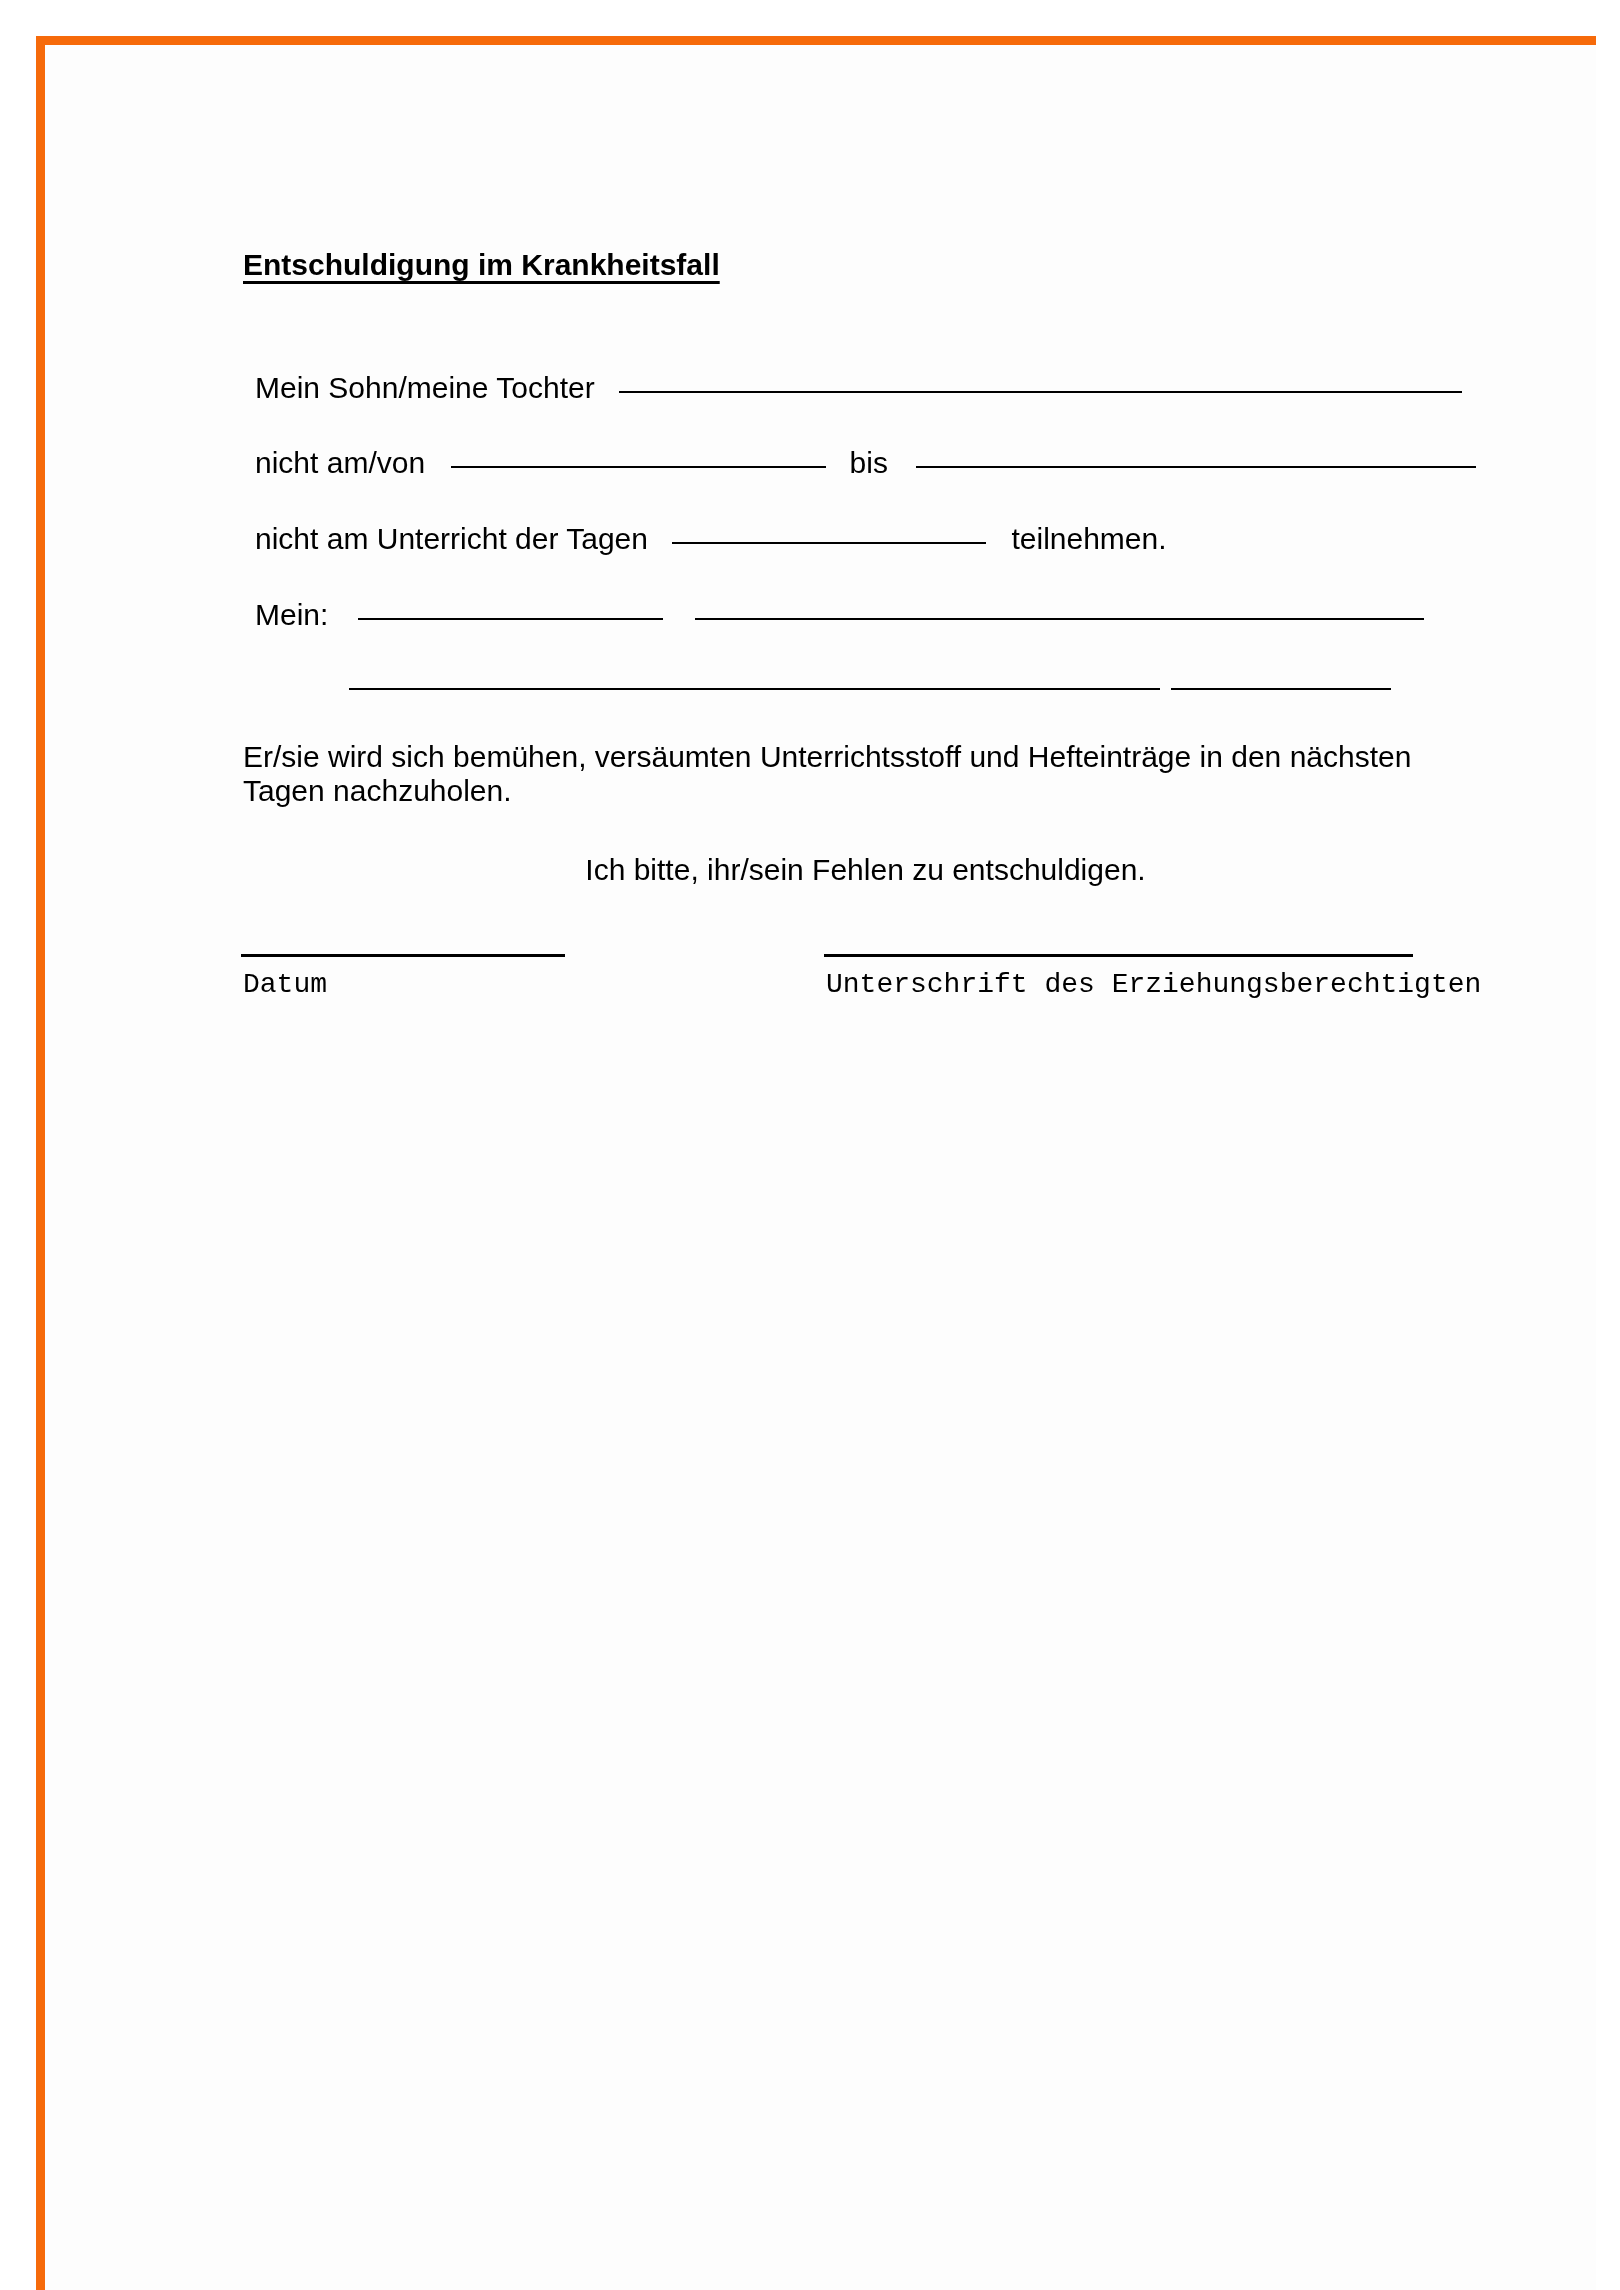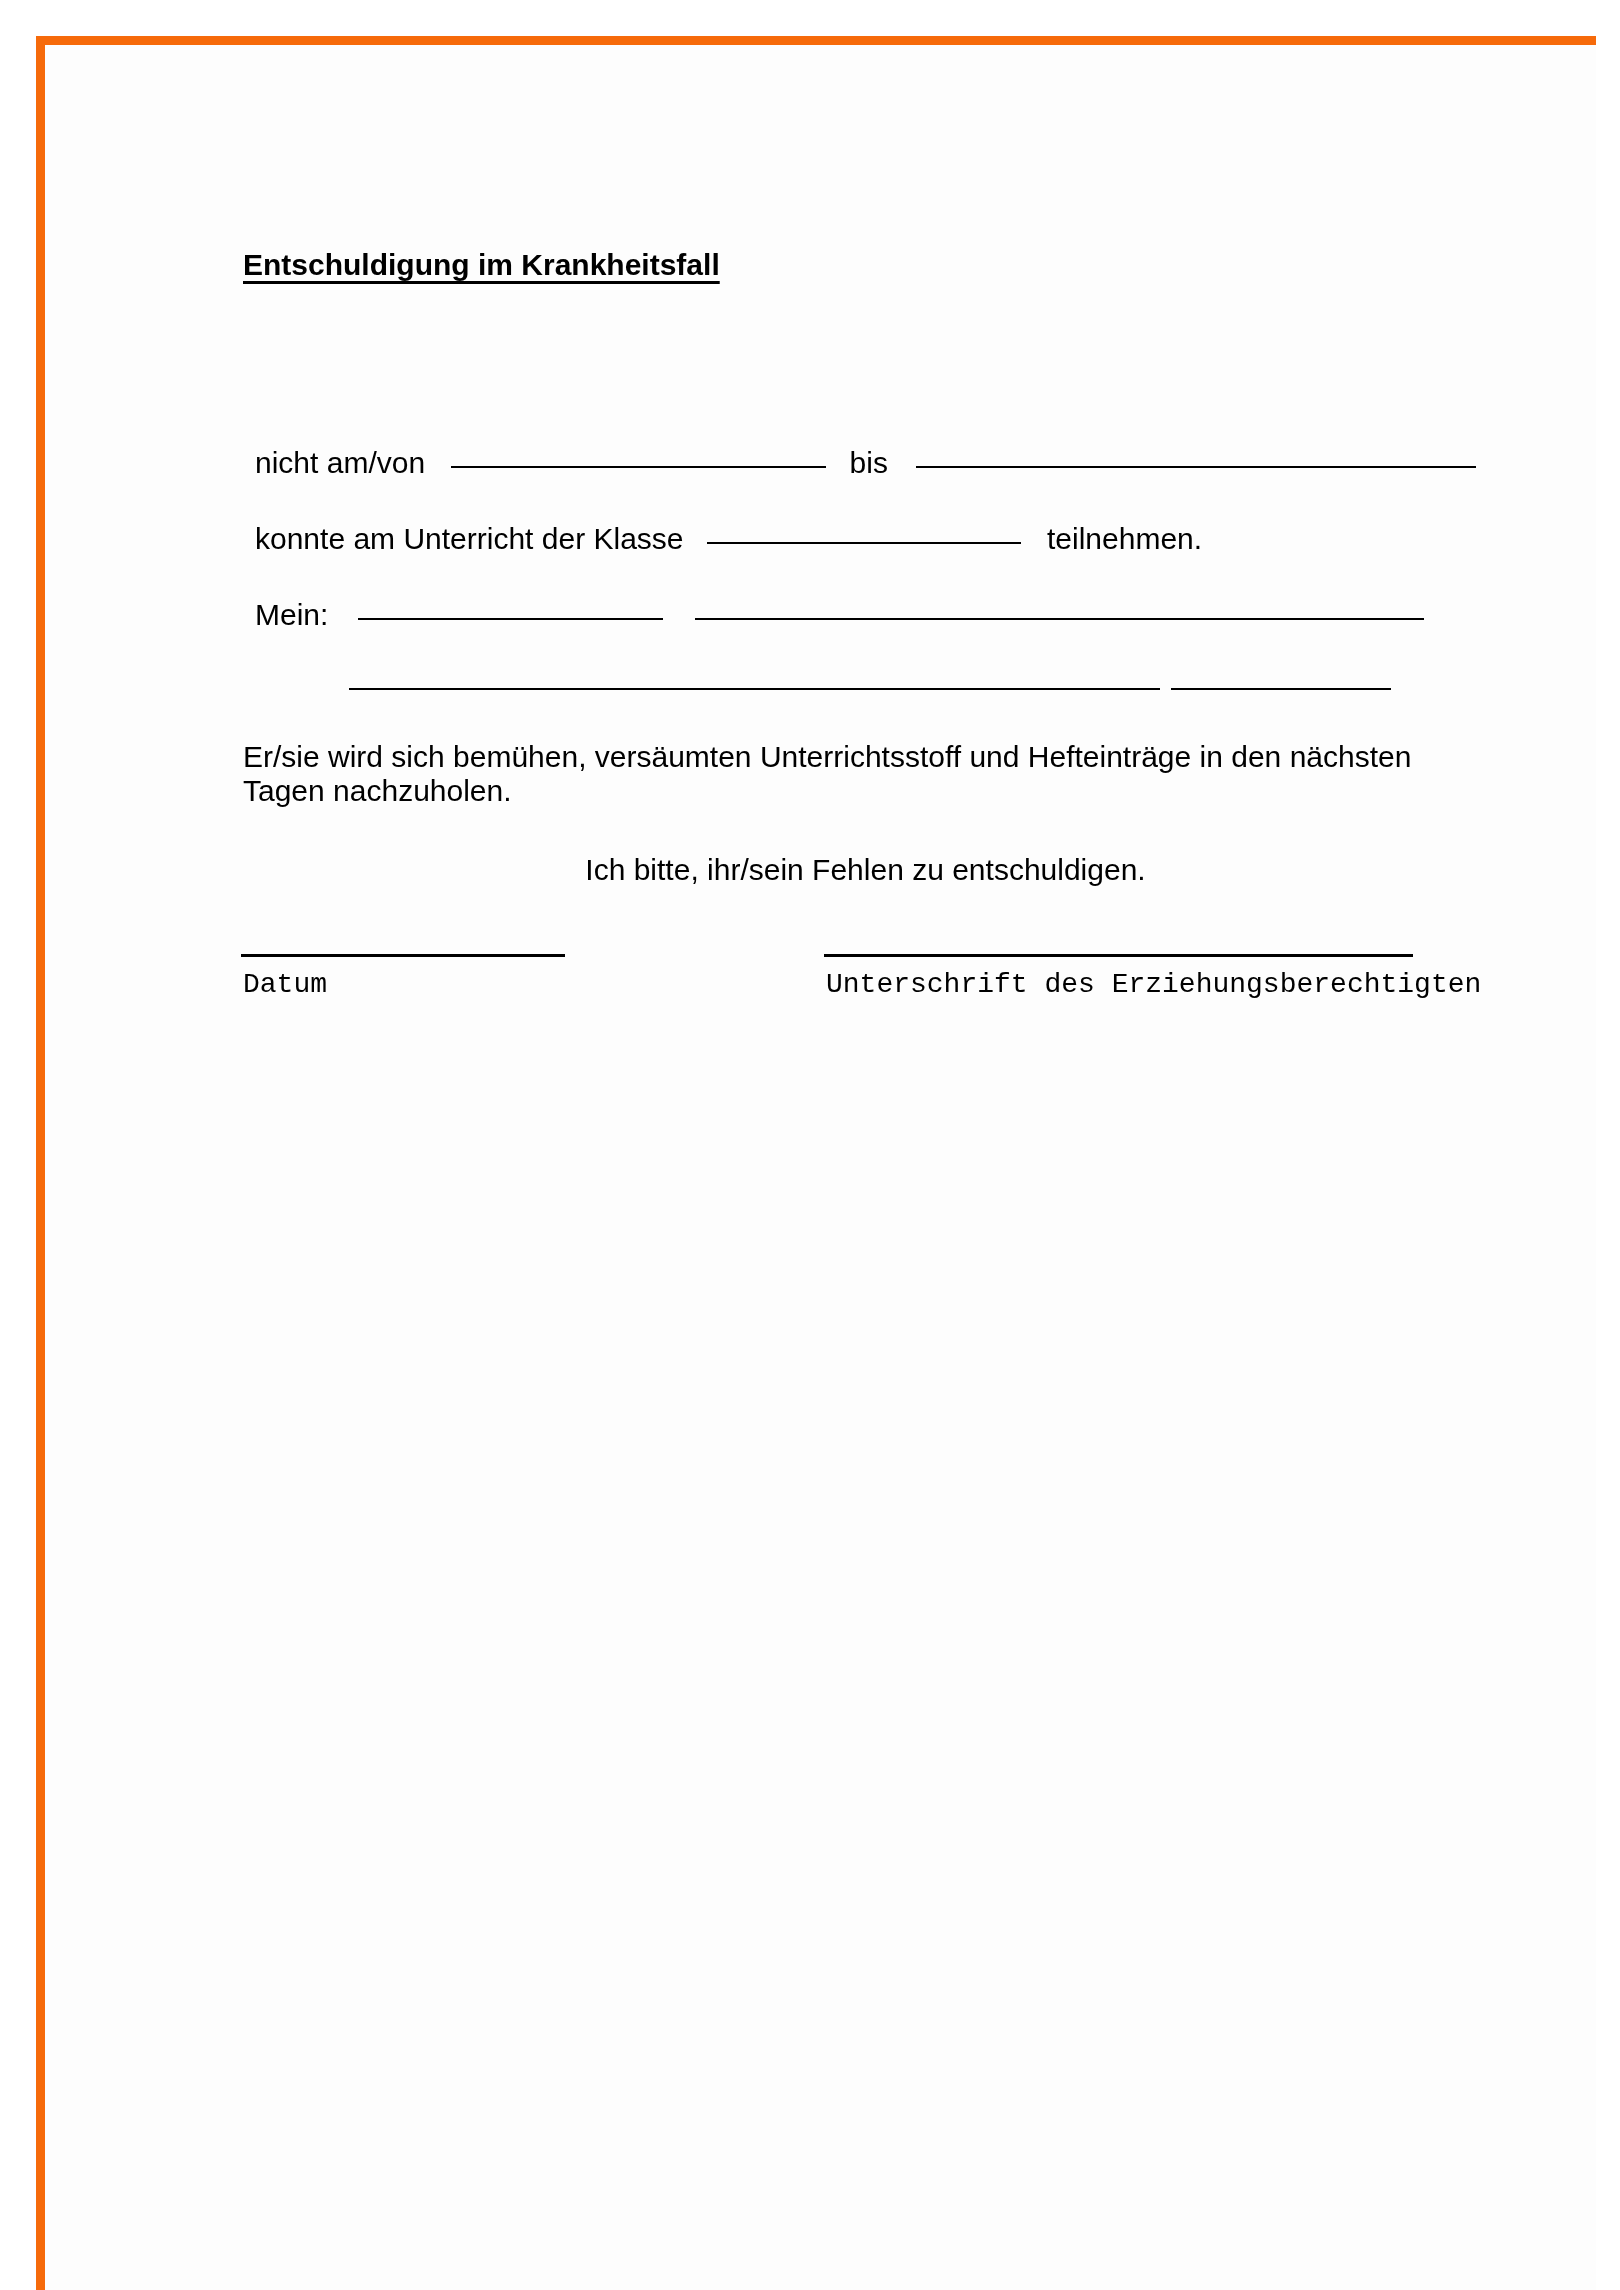--- a/index.html
+++ b/index.html
@@ -85,27 +85,30 @@
   .sig-label-date { left: 186px; top: 910px; }
   .sig-label-sign { left: 769px; top: 910px; }
 </style>
 </head>
 <body>
 
 <div class="sheet">
 
   <div class="row doc-title">Entschuldigung im Krankheitsfall</div>
 
+  <div class="row row-1">
+    <span>Mein Sohn/meine Tochter</span><span class="blank b-name"></span>
+  </div>
 
   <div class="row row-2">
     <span>nicht am/von</span><span class="blank b-from"></span><span class="lbl-bis">bis</span><span class="blank b-to"></span>
   </div>
 
   <div class="row row-3">
-    <span>konnte am Unterricht der Klasse</span><span class="blank b-class"></span><span class="lbl-teiln">teilnehmen.</span>
+    <span>nicht am Unterricht der Tagen</span><span class="blank b-class"></span><span class="lbl-teiln">teilnehmen.</span>
   </div>
 
   <div class="row row-4">
     <span>Mein:</span><span class="blank b-reason1"></span><span class="blank b-reason2"></span>
   </div>
 
   <div class="rule reason-cont-1"></div>
   <div class="rule reason-cont-2"></div>
 
   <div class="para para-1">Er/sie wird sich bemühen, versäumten Unterrichtsstoff und Hefteinträge in den nächsten Tagen nachzuholen.</div>

